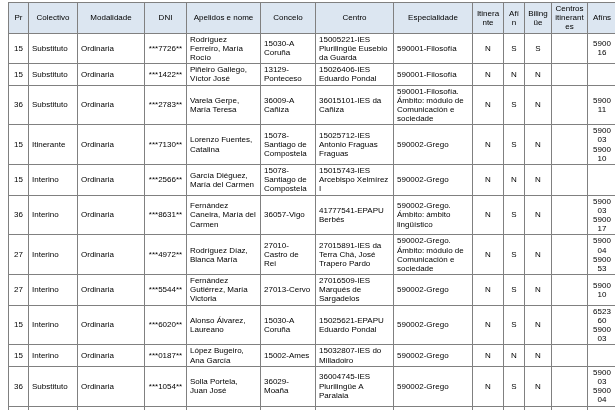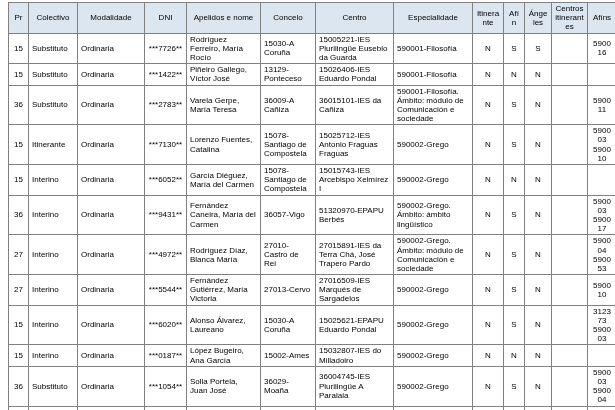--- a/index.html
+++ b/index.html
@@ -86,21 +86,21 @@
           <th>Pr</th>
           <th>Colectivo</th>
           <th>Modalidade</th>
           <th>DNI</th>
           <th>Apelidos e nome</th>
           <th>Concelo</th>
           <th>Centro</th>
           <th>Especialidade</th>
           <th>Itinerante</th>
           <th>Afín</th>
-          <th>Ángeles</th>
+          <th>Bilingüe</th>
           <th>Centros itinerantes</th>
           <th>Afíns</th>
         </tr>
     </thead>
     <tbody>
         <tr>
           <td class="c">15</td>
           <td>Substituto</td>
           <td>Ordinaria</td>
           <td class="c">***7726**</td>
@@ -157,39 +157,39 @@
           <td class="c">S</td>
           <td class="c">N</td>
           <td class="c"></td>
           <td class="c">590003
 590010</td>
         </tr>
         <tr>
           <td class="c">15</td>
           <td>Interino</td>
           <td>Ordinaria</td>
-          <td class="c">***6052**</td>
+          <td class="c">***2566**</td>
           <td>García Diéguez, María del Carmen</td>
           <td>15078-Santiago de Compostela</td>
           <td>15015743-IES Arcebispo Xelmírez I</td>
           <td>590002-Grego</td>
           <td class="c">N</td>
           <td class="c">N</td>
           <td class="c">N</td>
           <td class="c"></td>
           <td class="c"></td>
         </tr>
         <tr>
           <td class="c">36</td>
           <td>Interino</td>
           <td>Ordinaria</td>
-          <td class="c">***9431**</td>
+          <td class="c">***8631**</td>
           <td>Fernández Caneira, María del Carmen</td>
           <td>36057-Vigo</td>
-          <td>51320970-EPAPU Berbés</td>
+          <td>41777541-EPAPU Berbés</td>
           <td>590002-Grego. Ámbito: ámbito lingüístico</td>
           <td class="c">N</td>
           <td class="c">S</td>
           <td class="c">N</td>
           <td class="c"></td>
           <td class="c">590003
 590017</td>
         </tr>
         <tr>
           <td class="c">27</td>
@@ -228,21 +228,21 @@
           <td>Ordinaria</td>
           <td class="c">***6020**</td>
           <td>Alonso Álvarez, Laureano</td>
           <td>15030-A Coruña</td>
           <td>15025621-EPAPU Eduardo Pondal</td>
           <td>590002-Grego</td>
           <td class="c">N</td>
           <td class="c">S</td>
           <td class="c">N</td>
           <td class="c"></td>
-          <td class="c">312373
+          <td class="c">652360
 590003</td>
         </tr>
         <tr>
           <td class="c">15</td>
           <td>Interino</td>
           <td>Ordinaria</td>
           <td class="c">***0187**</td>
           <td>López Bugeiro, Ana García</td>
           <td>15002-Ames</td>
           <td>15032807-IES do Milladoiro</td>

